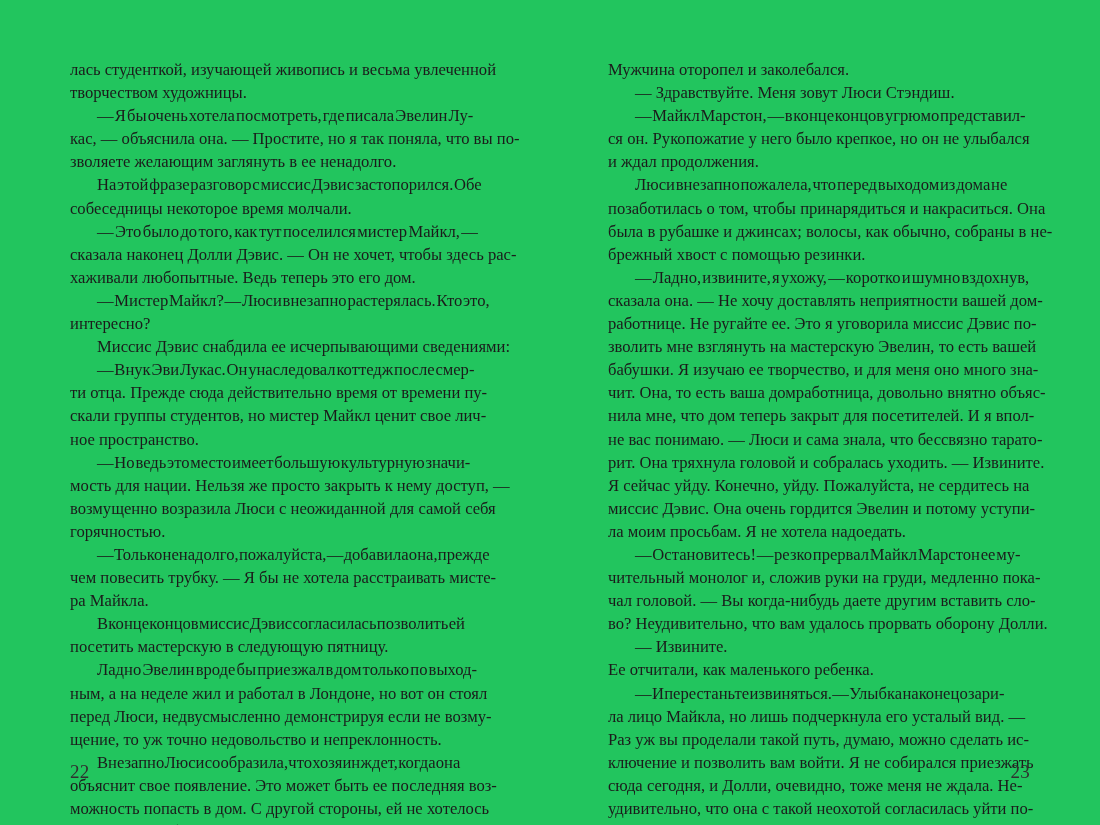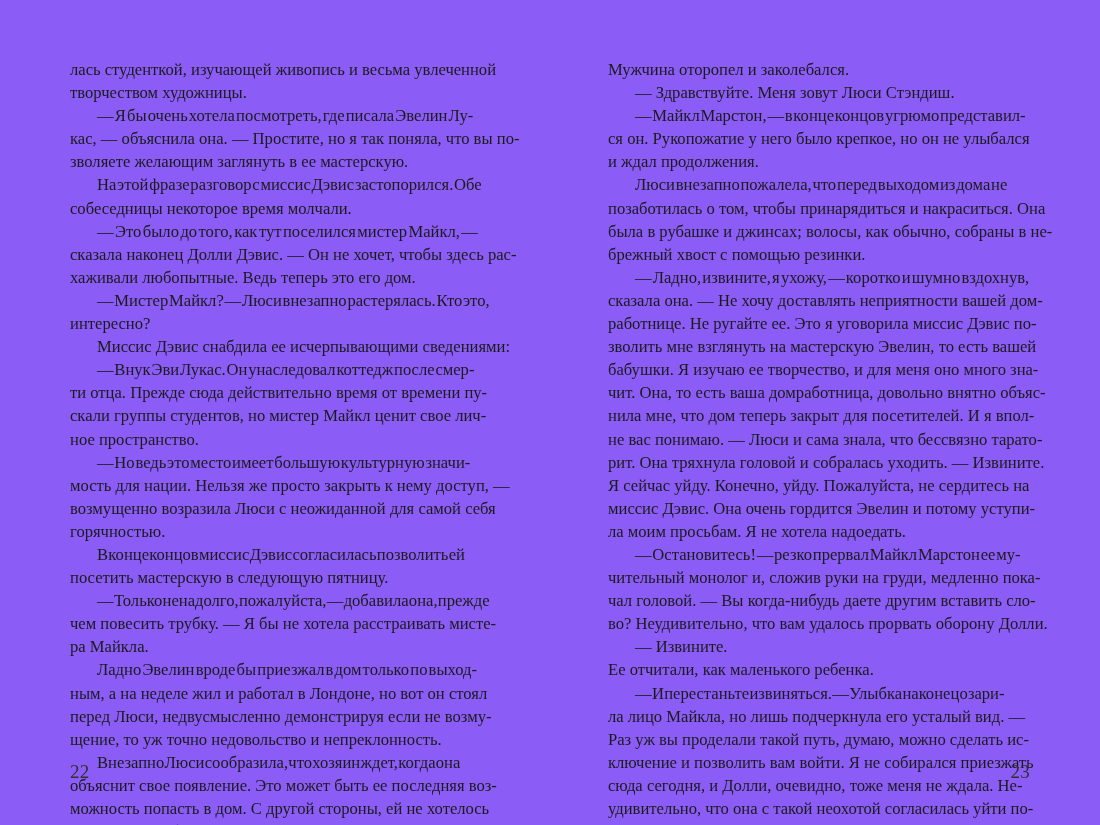--- a/index.html
+++ b/index.html
@@ -12,21 +12,21 @@
     width: 1100px;
     height: 825px;
     overflow: hidden;
     font-family: "Liberation Serif", "DejaVu Serif", serif;
     color: #1b1b1b;
   }
   .spread {
     position: relative;
     width: 1100px;
     height: 825px;
-    background: #8b5cf6;
+    background: #22c55e;
     display: flex;
     box-sizing: border-box;
   }
   .page {
     position: relative;
     height: 825px;
     box-sizing: border-box;
   }
   .page-left  { width: 550px; padding: 58px 62px 0 70px; }
   .page-right { width: 550px; padding: 58px 70px 0 58px; }
@@ -70,21 +70,21 @@
 
   <div class="page page-left">
     <div class="textblock">
         <p>
           <span class="line">лась студенткой, изучающей живопись и весьма увлеченной</span>
           <span class="line last">творчеством художницы.</span>
         </p>
         <p>
           <span class="line indent" style="word-spacing: -3px;">— Я бы очень хотела посмотреть, где писала Эвелин Лу-</span>
           <span class="line">кас, — объяснила она. — Простите, но я так поняла, что вы по-</span>
-          <span class="line last">зволяете желающим заглянуть в ее мастерскую.</span>
+          <span class="line last">зволяете желающим заглянуть в ее ненадолго.</span>
         </p>
         <p>
           <span class="line indent" style="word-spacing: -3.375px;">На этой фразе разговор с миссис Дэвис застопорился. Обе</span>
           <span class="line last">собеседницы некоторое время молчали.</span>
         </p>
         <p>
           <span class="line indent" style="word-spacing: -2.7px;">— Это было до того, как тут поселился мистер Майкл, —</span>
           <span class="line">сказала наконец Долли Дэвис. — Он не хочет, чтобы здесь рас-</span>
           <span class="line last">хаживали любопытные. Ведь теперь это его дом.</span>
         </p>
@@ -101,27 +101,27 @@
           <span class="line">скали группы студентов, но мистер Майкл ценит свое лич-</span>
           <span class="line last">ное пространство.</span>
         </p>
         <p>
           <span class="line indent" style="word-spacing: -3.375px;">— Но ведь это место имеет большую культурную значи-</span>
           <span class="line">мость для нации. Нельзя же просто закрыть к нему доступ, —</span>
           <span class="line">возмущенно возразила Люси с неожиданной для самой себя</span>
           <span class="line last">горячностью.</span>
         </p>
         <p>
-          <span class="line indent" style="word-spacing: -3.85714px;">В конце концов миссис Дэвис согласилась позволить ей</span>
-          <span class="line last">посетить мастерскую в следующую пятницу.</span>
-        </p>
-        <p>
           <span class="line indent" style="word-spacing: -3.85714px;">— Только ненадолго, пожалуйста, — добавила она, прежде</span>
           <span class="line">чем повесить трубку. — Я бы не хотела расстраивать мисте-</span>
           <span class="line last">ра Майкла.</span>
+        </p>
+        <p>
+          <span class="line indent" style="word-spacing: -3.85714px;">В конце концов миссис Дэвис согласилась позволить ей</span>
+          <span class="line last">посетить мастерскую в следующую пятницу.</span>
         </p>
         <p>
           <span class="line indent" style="word-spacing: -3px;">Ладно Эвелин вроде бы приезжал в дом только по выход-</span>
           <span class="line">ным, а на неделе жил и работал в Лондоне, но вот он стоял</span>
           <span class="line">перед Люси, недвусмысленно демонстрируя если не возму-</span>
           <span class="line last">щение, то уж точно недовольство и непреклонность.</span>
         </p>
         <p>
           <span class="line indent" style="word-spacing: -3.85714px;">Внезапно Люси сообразила, что хозяин ждет, когда она</span>
           <span class="line">объяснит свое появление. Это может быть ее последняя воз-</span>

